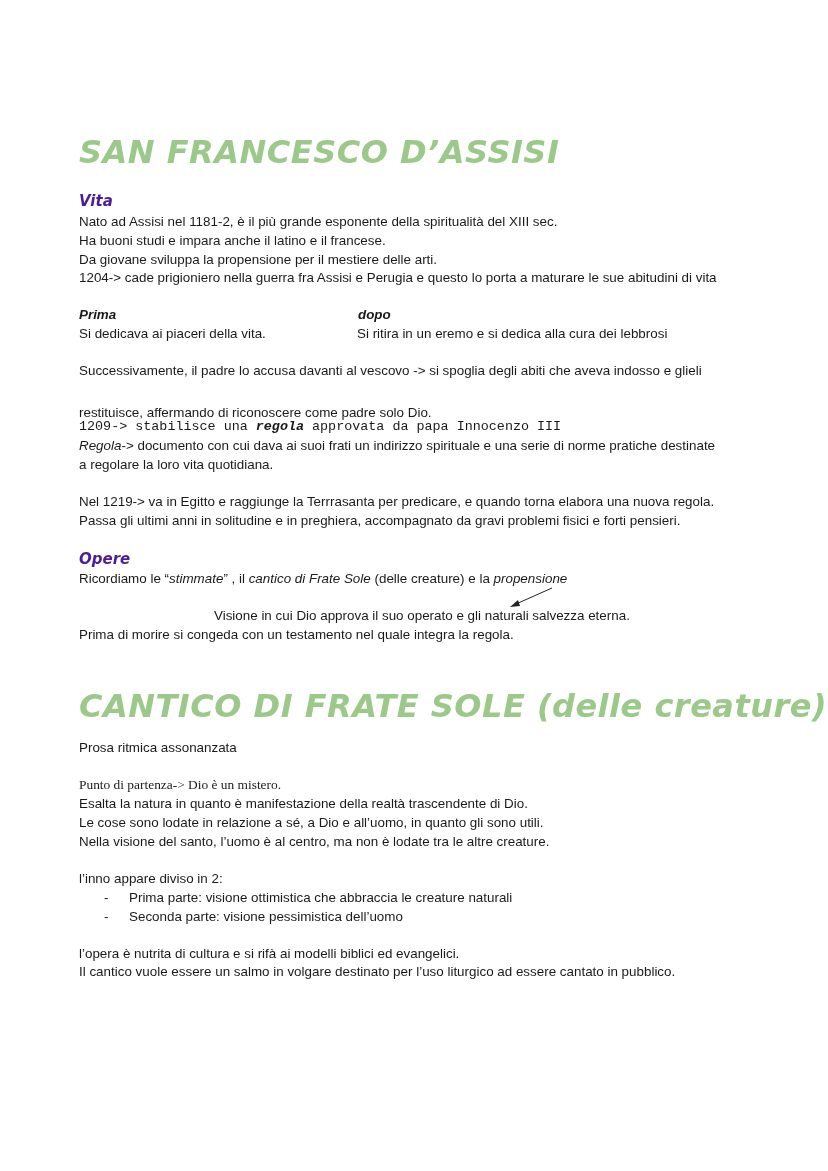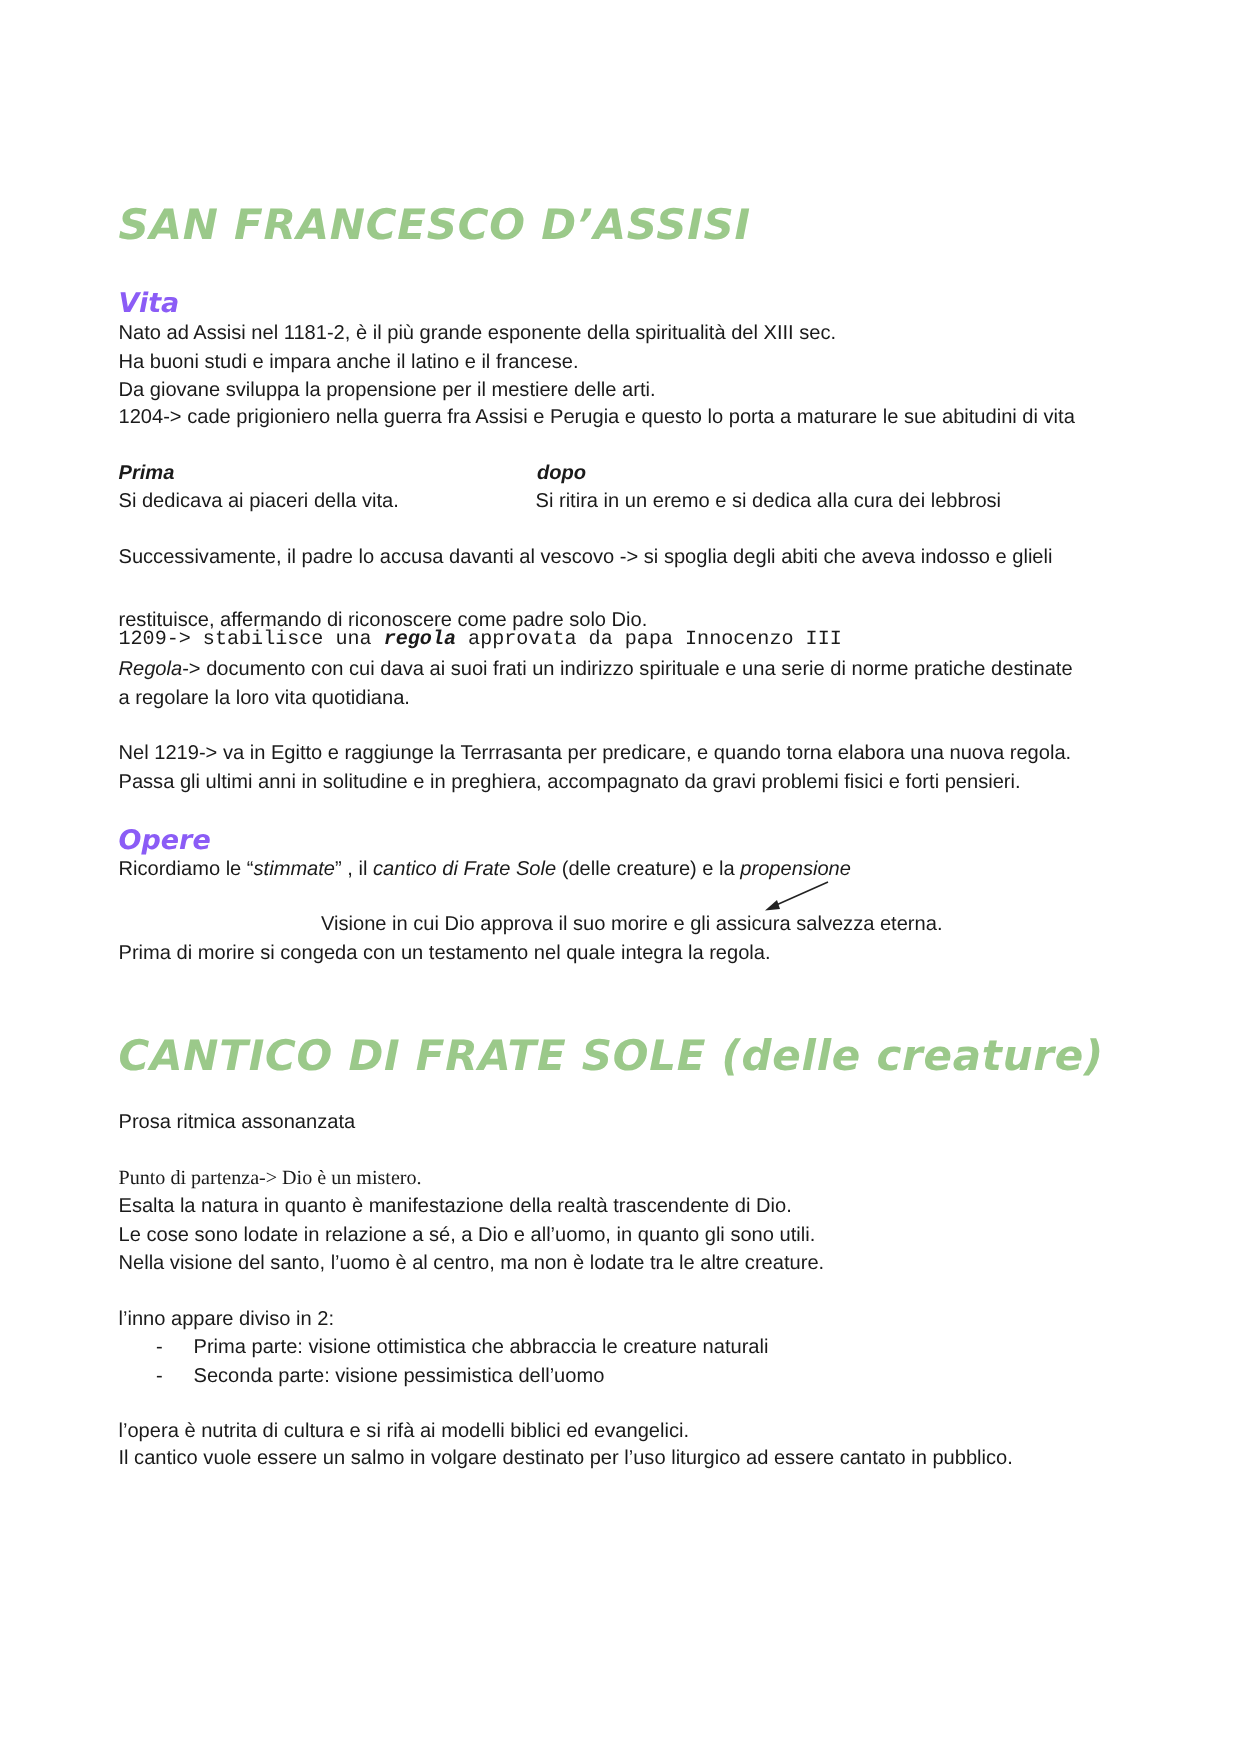--- a/index.html
+++ b/index.html
@@ -1,23 +1,23 @@
 <!DOCTYPE html>
 <html><head>
   <meta charset="utf-8">
   <style>
     html, body { margin: 0; padding: 0; background: #ffffff; }
     body { width: 828px; height: 1171px; position: relative; overflow: hidden;
       font-family: "Liberation Sans", sans-serif; color: #1a1a1a; }
     .page { position: absolute; left: 0; top: 0; width: 828px; height: 1171px; }
     .h1 { position: absolute; left: 79px; font-family: "DejaVu Sans", sans-serif;
-      font-style: italic; font-weight: bold; color: #9bc98a; font-size: 28px;
+      font-style: italic; font-weight: bold; color: #9bc98a; font-size: 32px;
       letter-spacing: 0.5px; white-space: nowrap; }
     .h2 { position: absolute; left: 79px; font-family: "DejaVu Sans", sans-serif;
-      font-style: italic; font-weight: bold; color: #8b5cf6; font-size: 18px; white-space: nowrap; }
+      font-style: italic; font-weight: bold; color: #4c1d95; font-size: 15px; white-space: nowrap; }
     .line { position: absolute; left: 79px; font-size: 13.4px; line-height: 18px; white-space: nowrap; }
     .it { font-style: italic; }
     .bi { font-style: italic; font-weight: bold; }
     .bullet { position: absolute; font-size: 13.4px; line-height: 18px; white-space: nowrap; }
     .arrow { position: absolute; left: 500px; top: 585px; width: 70px; height: 30px; }
   </style>
 </head>
 <body>
 
 <div class="page">
@@ -46,21 +46,21 @@
   <div class="line" style="top:512px;">Passa gli ultimi anni in solitudine e in preghiera, accompagnato da gravi problemi fisici e forti pensieri.</div>
 
   <div class="h2" style="top:550px;">Opere</div>
   <div class="line" style="top:570px;"><span>Ricordiamo le “</span><span class="it">stimmate</span><span>” , il </span><span class="it">cantico di Frate Sole</span><span> (delle creature) e la </span><span class="it">propensione</span></div>
 
   <svg class="arrow" viewBox="0 0 70 30">
     <line x1="52" y1="3" x2="16" y2="19" stroke="#222" stroke-width="1"></line>
     <polygon points="10,22 18,15 20,21" fill="#222"></polygon>
   </svg>
 
-  <div class="line" style="top:607px; left:214px;">Visione in cui Dio approva il suo morire e gli assicura salvezza eterna.</div>
+  <div class="line" style="top:607px; left:214px;">Visione in cui Dio approva il suo operato e gli naturali salvezza eterna.</div>
   <div class="line" style="top:626px;">Prima di morire si congeda con un testamento nel quale integra la regola.</div>
 
   <div class="h1" style="top:687px;">CANTICO DI FRATE SOLE (delle creature)</div>
   <div class="line" style="top:739px;">Prosa ritmica assonanzata</div>
 
   <div class="line" style="top:776px;font-family:Liberation Serif, serif;">Punto di partenza-&gt; Dio è un mistero.</div>
   <div class="line" style="top:795px;">Esalta la natura in quanto è manifestazione della realtà trascendente di Dio.</div>
   <div class="line" style="top:814px;">Le cose sono lodate in relazione a sé, a Dio e all’uomo, in quanto gli sono utili.</div>
   <div class="line" style="top:833px;">Nella visione del santo, l’uomo è al centro, ma non è lodate tra le altre creature.</div>
 

